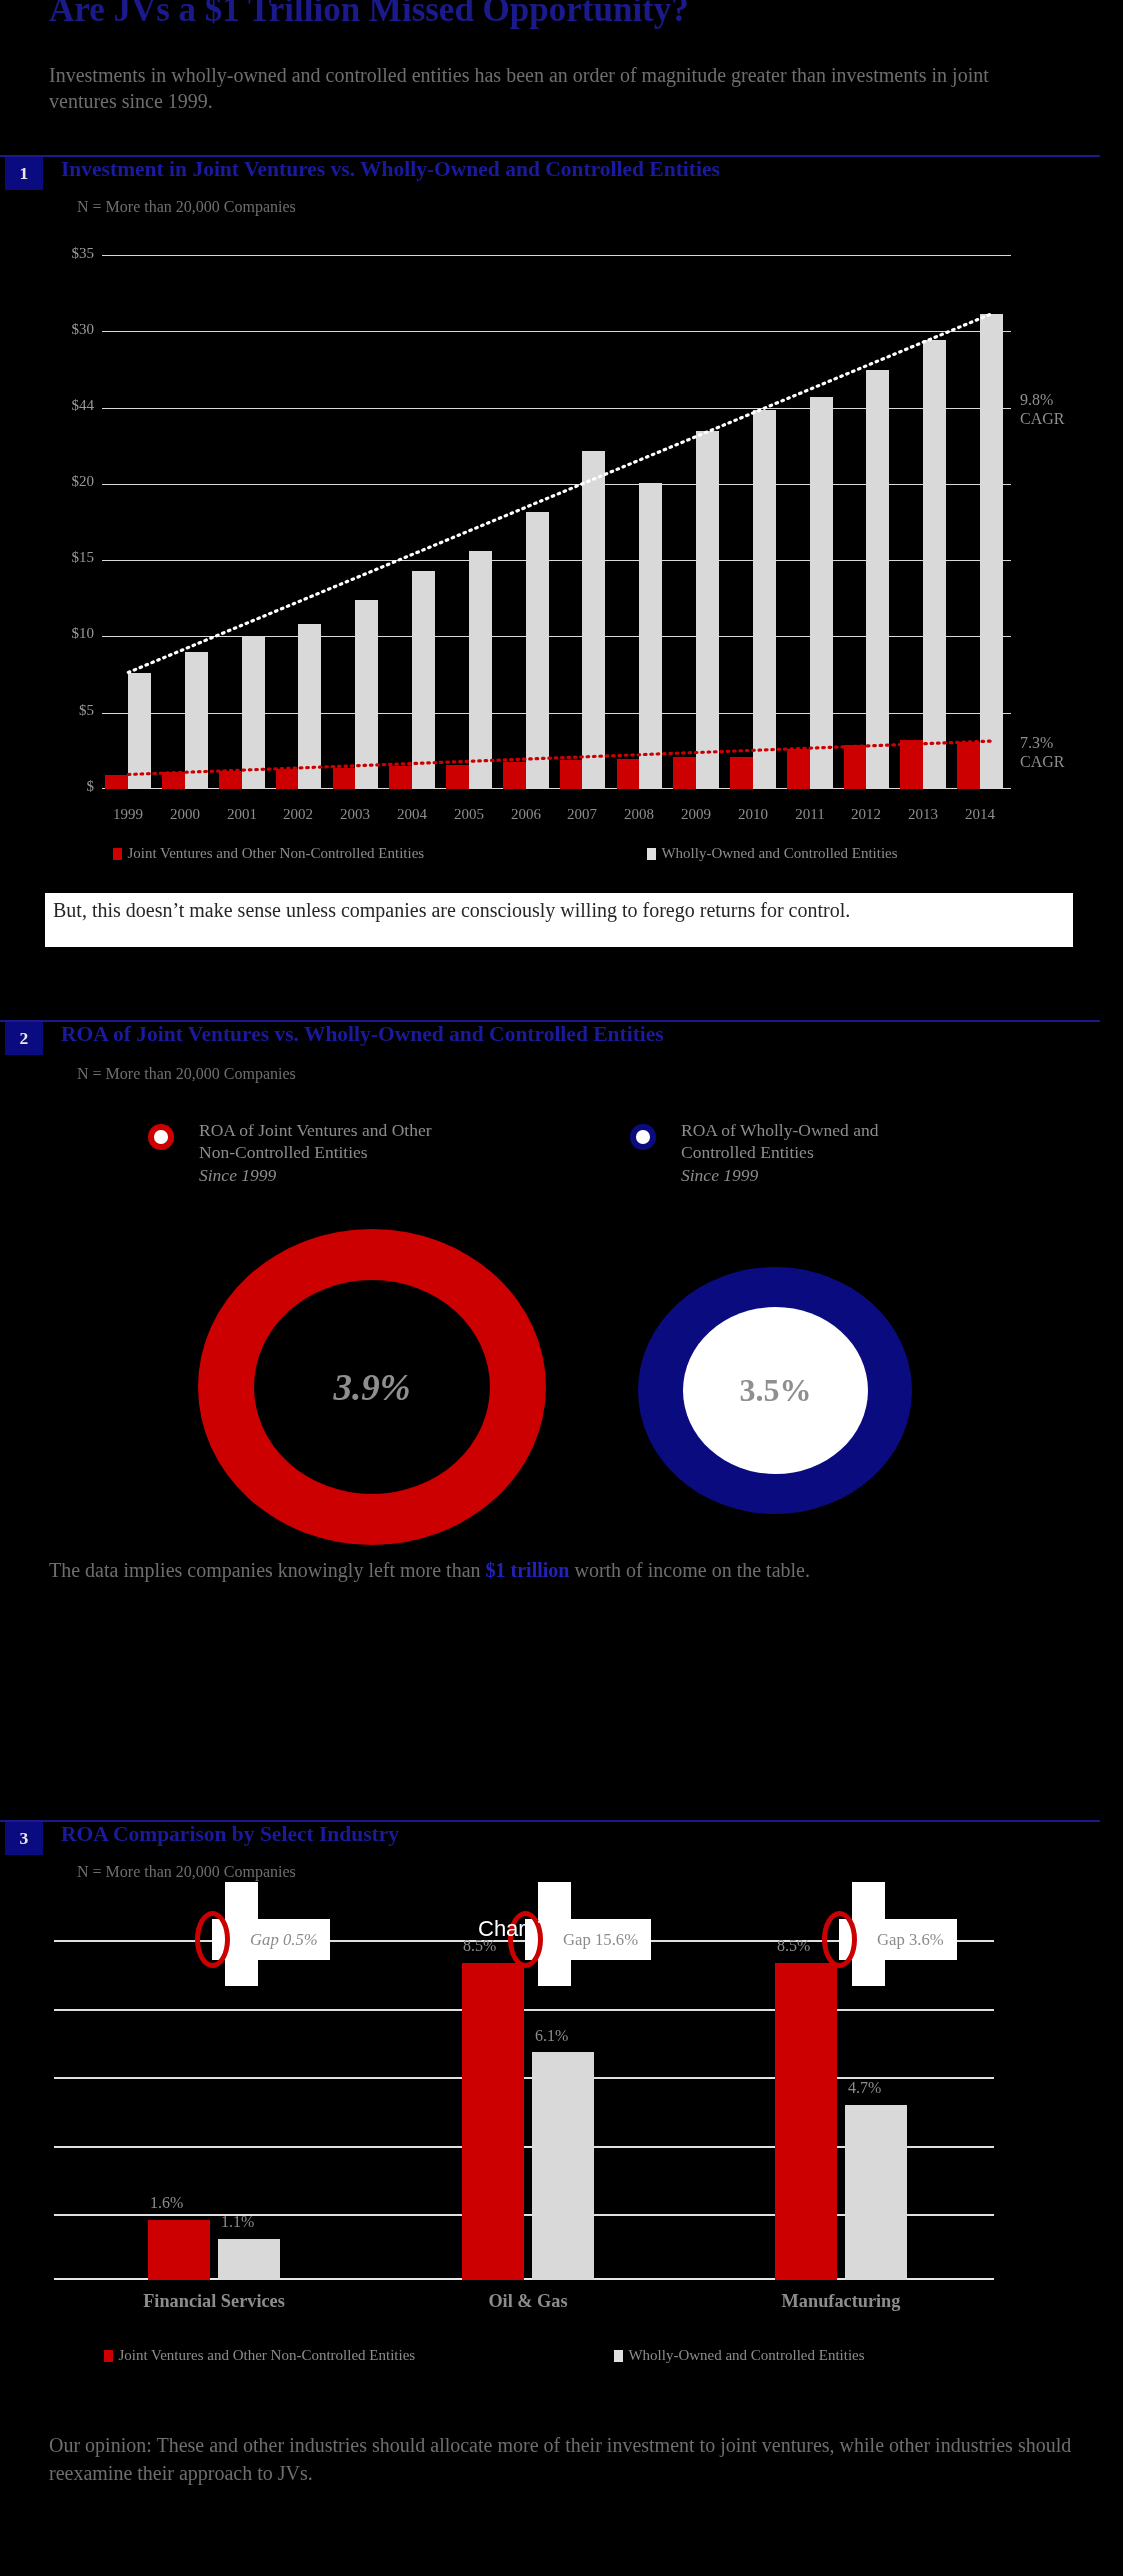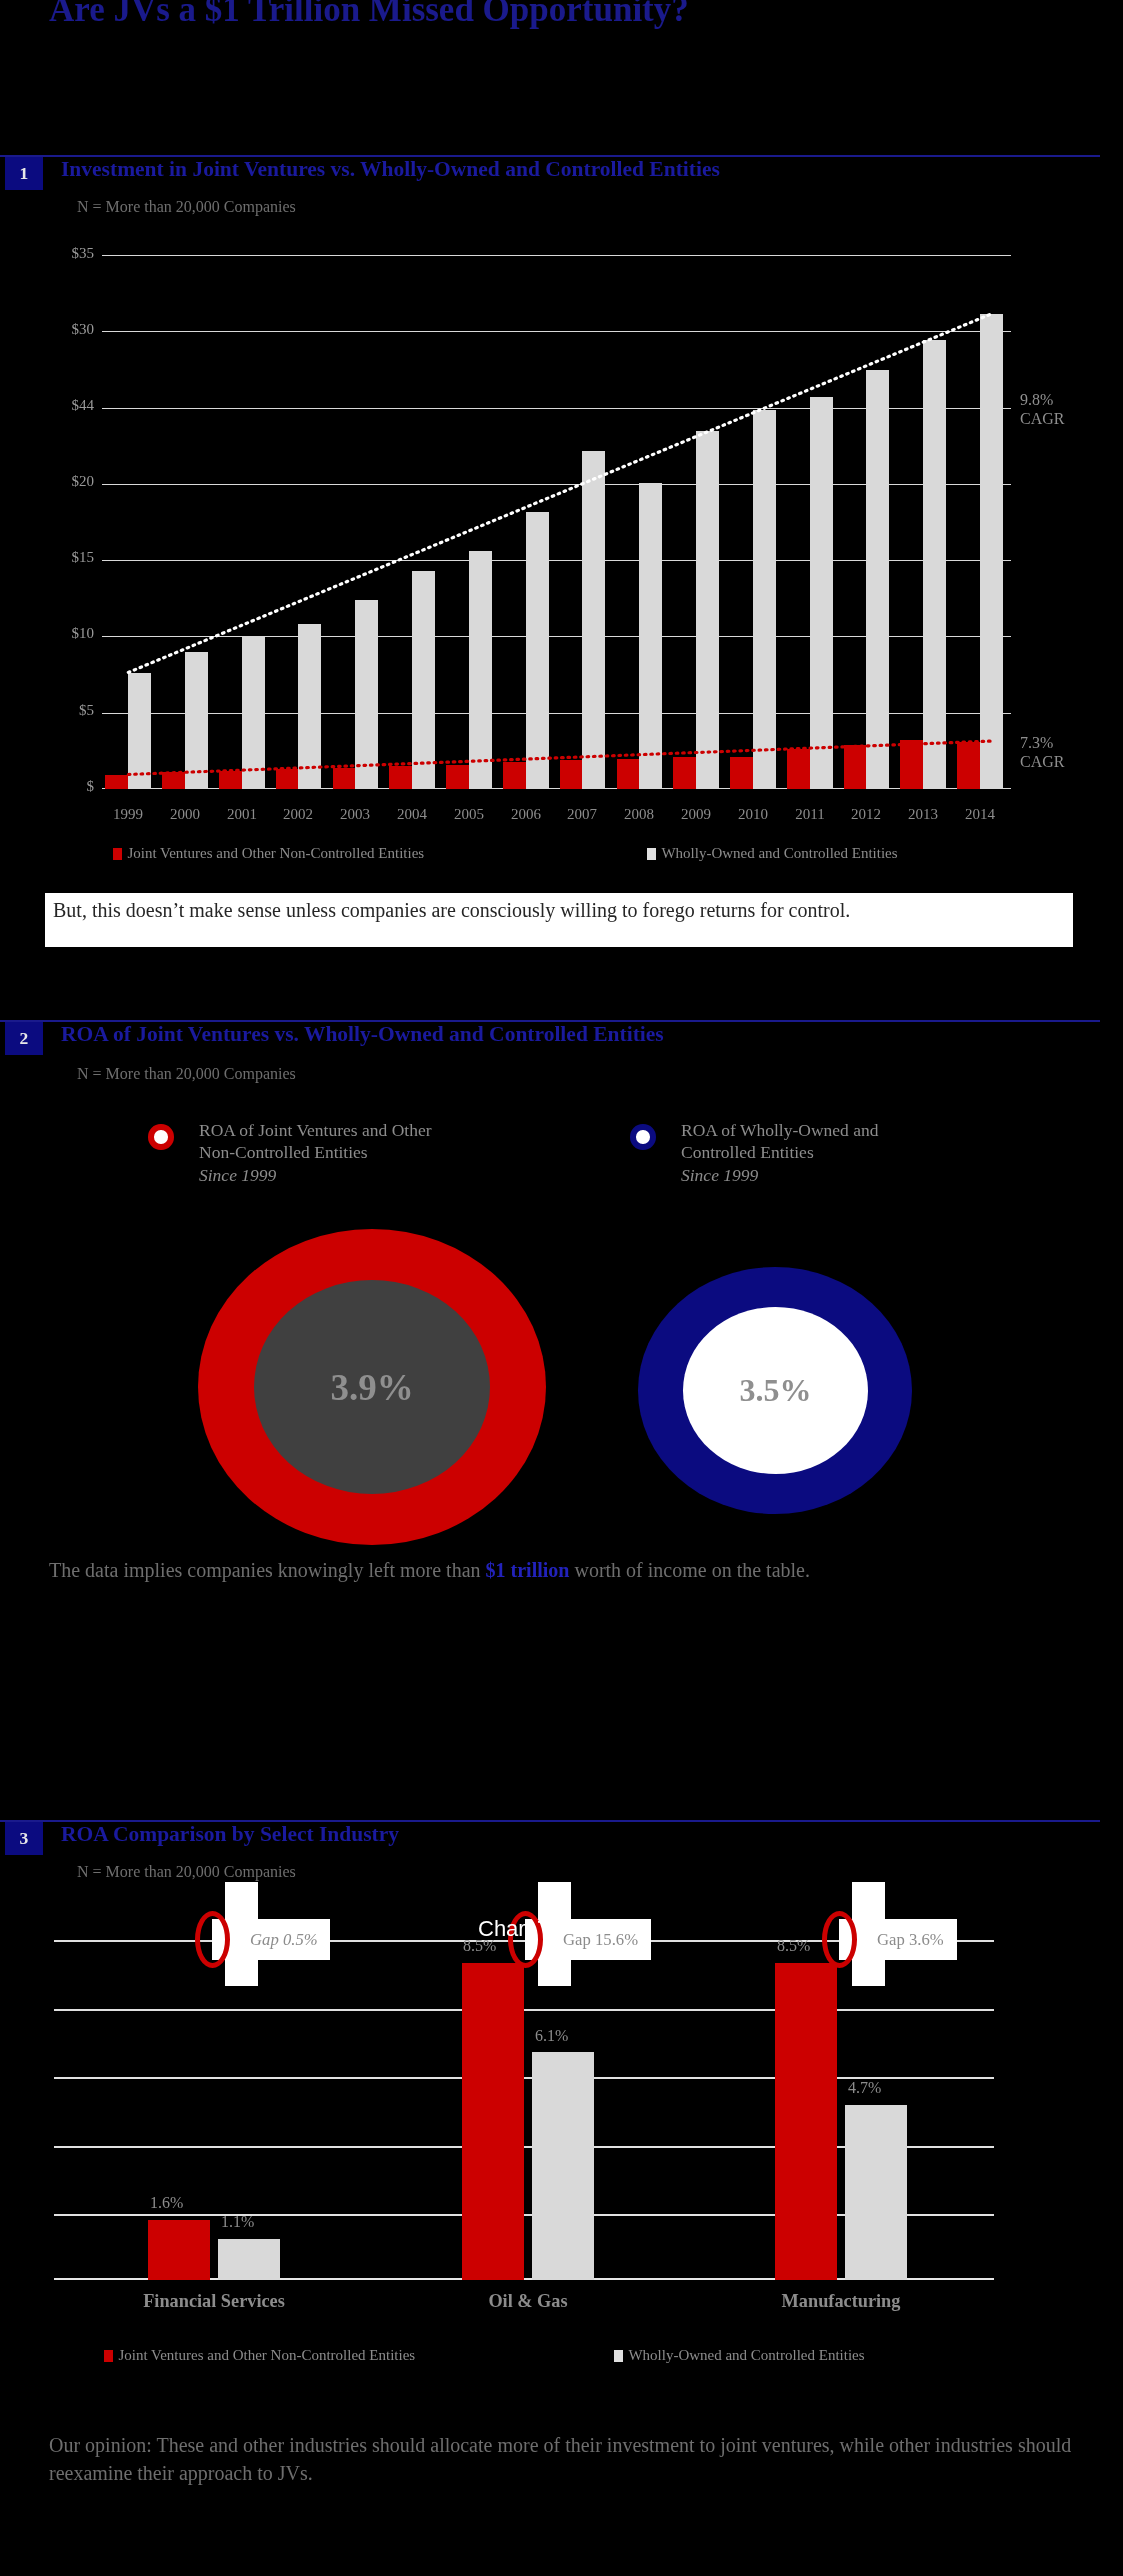--- a/index.html
+++ b/index.html
@@ -114,20 +114,21 @@
     font-family:"Liberation Sans", sans-serif;
   }
   .c3-axis { position:absolute; left:0; width:940px; height:2.4px; background:#e6e6e6; }
 </style>
 </head>
 <body>
 
 <div class="page">
 
   <div class="title">Are JVs a $1 Trillion Missed Opportunity?</div>
+  <div class="subtitle">Investments in wholly-owned and controlled entities has been an order of magnitude greater than investments in joint ventures since 1999.</div>
 
   <div class="sec-head" style="top:155px;">
     <div class="sec-rule"></div>
     <div class="sec-num">1</div>
     <div class="sec-title">Investment in Joint Ventures vs. Wholly-Owned and Controlled Entities</div>
   </div>
   <div class="sec-n" style="left:77px; top:198px;">N = More than 20,000 Companies</div>
 
   <div id="chart1">
 
@@ -247,21 +248,21 @@
   </div>
 
   <div class="key-dot blue" style="left:630px; top:1124px;"></div>
   <div class="donut-key" style="left:681px; top:1119px; width:367px;">
     <div>ROA of Wholly-Owned and</div>
     <div>Controlled Entities</div>
     <div style="font-style:italic;">Since 1999</div>
   </div>
 
   <div class="donut" style="left:198px; top:1229px; width:348px; height:316px; background:#cc0000;">
-    <div class="hole" style="left:56px; top:51px; width:236px; height:214px; background:#404040;">3.9%</div>
+    <div class="hole" style="left:56px; top:51px; width:236px; height:214px; background:#000000;font-style:italic;">3.9%</div>
   </div>
 
   <div class="donut" style="left:638px; top:1267px; width:274px; height:247px; background:#0b0b80;">
     <div class="hole" style="left:45px; top:40px; width:185px; height:167px; background:#ffffff; font-size:32px;">3.5%</div>
   </div>
 
   <div class="body-p" style="left:49px; top:1556px; width:1036px;">
     <span>The data implies companies knowingly left more than </span><span class="hl">$1 trillion</span><span> worth of income on the table.</span>
   </div>
 

